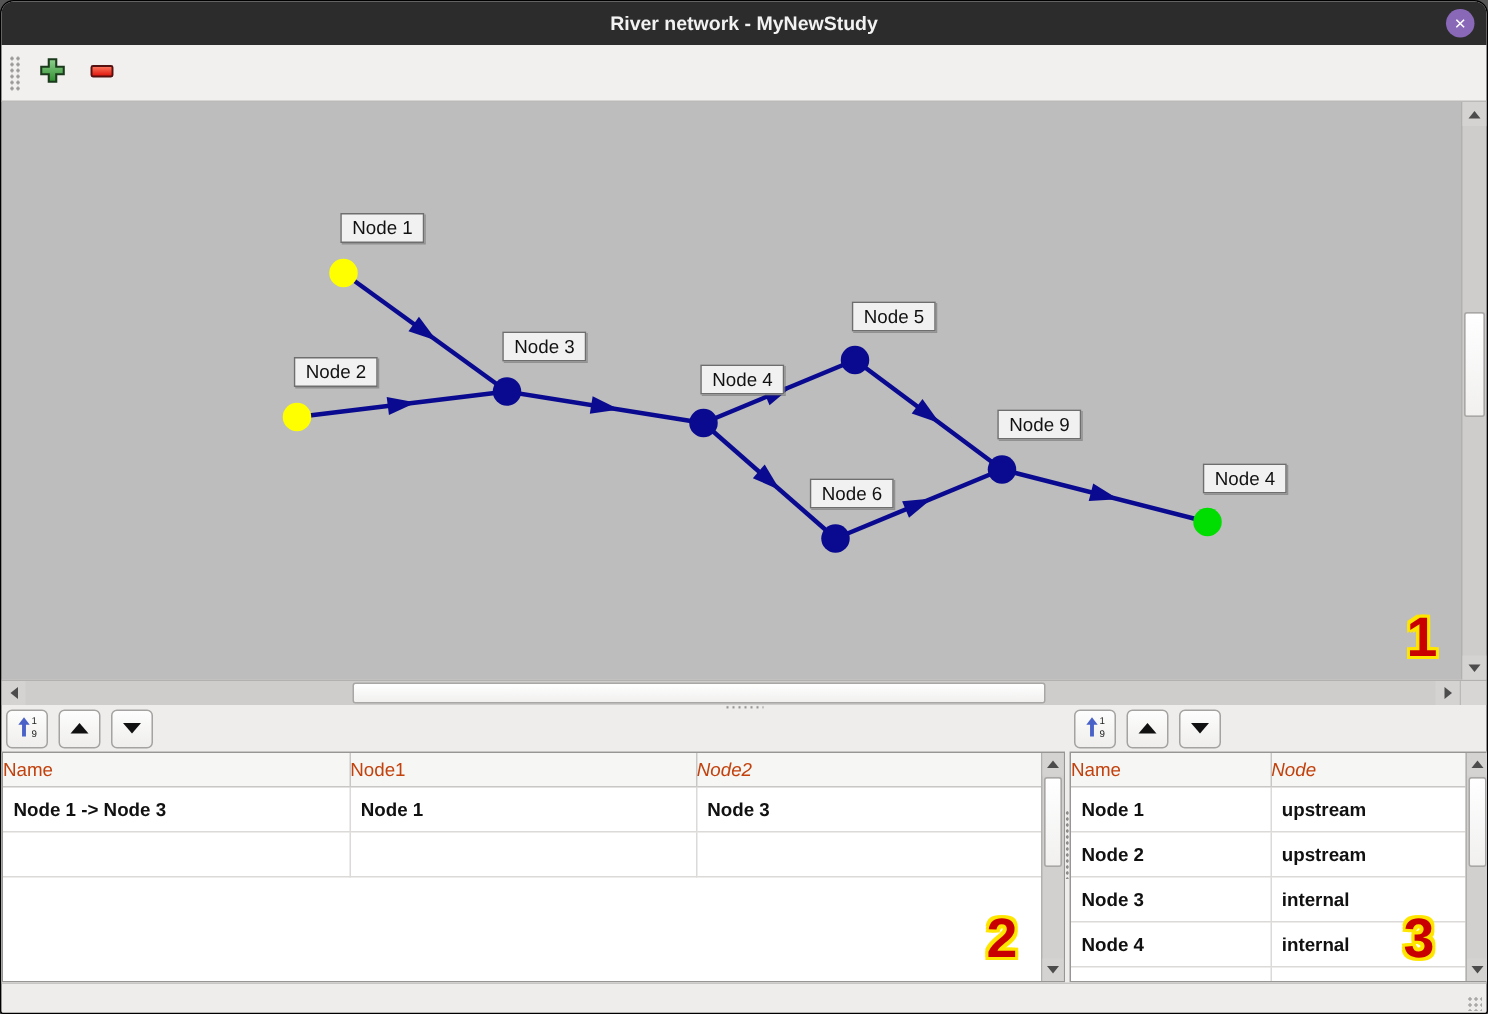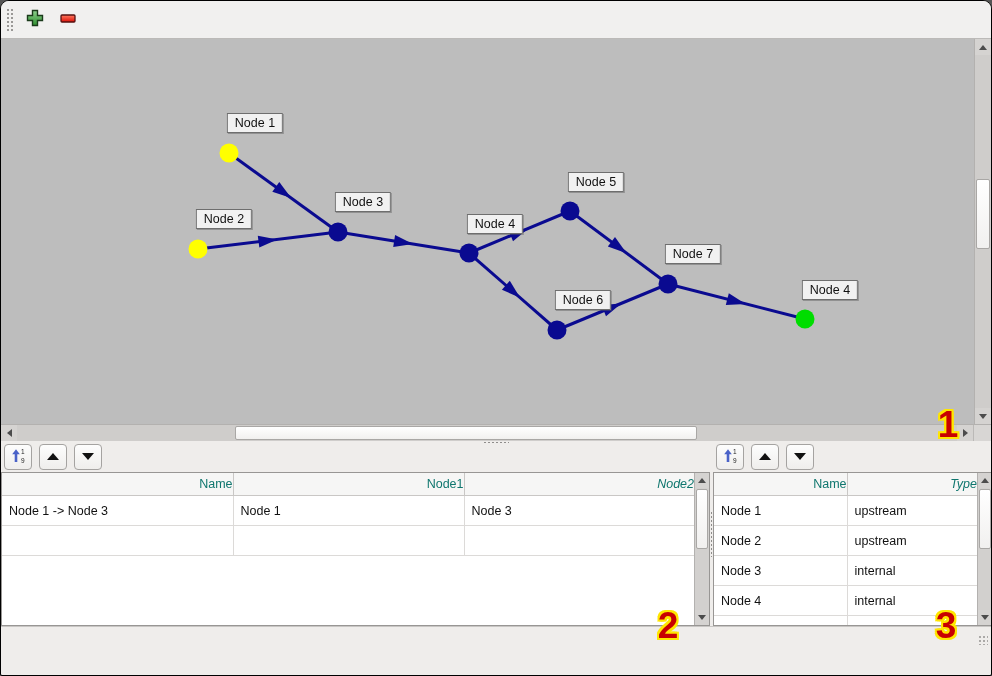--- a/index.html
+++ b/index.html
@@ -46,41 +46,47 @@
   .v-dots{width:3px;height:46px;background-image:radial-gradient(#8f8d8b 0.8px,transparent 1px);background-size:3px 4px;}
   .panel-toolbar{height:31px;display:flex;align-items:center;gap:7px;padding-left:3px;}
   .mini-btn{width:28px;height:26px;border:1px solid #a5a3a1;border-radius:4px;
             background:linear-gradient(#fdfdfd,#efeeec);display:flex;align-items:center;justify-content:center;
             padding:0;cursor:pointer;}
   .tri-up{width:0;height:0;border-left:6px solid transparent;border-right:6px solid transparent;border-bottom:7px solid #111;}
   .tri-down{width:0;height:0;border-left:6px solid transparent;border-right:6px solid transparent;border-top:7px solid #111;}
   .table-wrap{display:flex;border:1px solid #989694;background:#fff;height:154px;box-sizing:border-box;overflow:hidden;}
   table{border-collapse:collapse;table-layout:fixed;flex:1;align-self:flex-start;width:calc(100% - 15px);}
   th{height:22px;background:#f6f6f5;border:1px solid #c9c7c5;border-top:none;font-weight:normal;
-     font-size:12.5px;color:#0f766e;text-align:right;padding:0;}
+     font-size:12.5px;color:#c2410c;text-align:left;padding:0;}
   th:first-child{border-left:none;}th:last-child{border-right:none;font-style:italic;}
   td{height:29px;border-bottom:1px solid #dcdad8;border-right:1px solid #dcdad8;font-size:12.5px;color:#111;
-     padding:0 0 0 7px;white-space:nowrap;overflow:hidden;}
+     padding:0 0 0 7px;white-space:nowrap;overflow:hidden;font-weight:bold;}
   td:last-child{border-right:none;}
   .tscroll{width:15px;background:#d2d0ce;border-left:1px solid #b3b1af;position:relative;box-sizing:border-box;}
   .tscroll .sbtn{width:14px;height:15px;}
   
   .statusbar{height:21px;background:#efedeb;border-top:1px solid #c8c6c4;position:relative;}
   .grip{position:absolute;right:3px;bottom:3px;width:10px;height:10px;
         background-image:radial-gradient(#aba9a7 1px,transparent 1.2px);background-size:4px 4px;}
   
   .annotation{position:absolute;transform:translate(-50%,-50%);font-size:37px;font-weight:bold;color:#c80000;
       text-shadow:-2px 0 #ffe600,2px 0 #ffe600,0 -2px #ffe600,0 2px #ffe600,
                   -2px -2px #ffe600,2px 2px #ffe600,-2px 2px #ffe600,2px -2px #ffe600;z-index:50;}
 </style>
 </head>
 <body>
 
 <div class="window">
 
+  <div class="titlebar">
+    <span class="title">River network - MyNewStudy</span>
+    <div class="close-btn">
+      <span>×</span>
+    </div>
+  </div>
 
   <div class="toolbar">
     <div class="tb-grip"></div>
     <button class="tb-btn">
       <span>
         <svg width="18" height="18" viewBox="0 0 18 18">
           <defs>
               <linearGradient id="gp" x1="0" y1="0" x2="0" y2="1">
             <stop offset="0" stop-color="#8ed08e"></stop>
                 <stop offset="1" stop-color="#2e8f2e"></stop>
@@ -131,22 +137,22 @@
           <circle cx="569" cy="172" r="9.5" fill="#0a0a90"></circle>
           <circle cx="556" cy="291" r="9.5" fill="#0a0a90"></circle>
           <circle cx="667" cy="245" r="9.5" fill="#0a0a90"></circle>
           <circle cx="804" cy="280" r="9.5" fill="#00dd00"></circle>
         </svg>
     <div class="node-label" style="left: 254px; top: 84px;">Node 1</div>
         <div class="node-label" style="left: 223px; top: 180px;">Node 2</div>
         <div class="node-label" style="left: 362px; top: 163px;">Node 3</div>
         <div class="node-label" style="left: 494px; top: 185px;">Node 4</div>
         <div class="node-label" style="left: 595px; top: 143px;">Node 5</div>
-        <div class="node-label" style="left: 582px; top: 261px;">Node 6</div>
-        <div class="node-label" style="left: 692px; top: 215px;">Node 7</div>
+        <div class="node-label" style="left: 567px; top: 261px;">Node 6</div>
+        <div class="node-label" style="left: 692px; top: 215px;">Node 9</div>
         <div class="node-label" style="left: 829px; top: 251px;">Node 4</div>
       </div>
     <div class="vscroll">
       <div class="sbtn" style="top:0;left:0;">
           <div class="arr arr-up"></div>
         </div>
       <div class="sthumb" style="top:140px;left:1px;width:14px;height:70px;"></div>
       <div class="sbtn" style="bottom:0;left:0;">
           <div class="arr arr-down"></div>
         </div>
@@ -252,21 +258,21 @@
       </div>
       <div class="table-wrap">
         <table>
             <colgroup>
               <col style="width: 133px;">
               <col style="width: 130px;">
             </colgroup>
             <thead>
               <tr>
                 <th>Name</th>
-                <th>Type</th>
+                <th>Node</th>
               </tr>
             </thead>
             <tbody>
               <tr>
                 <td>Node 1</td>
                 <td>upstream</td>
               </tr>
               <tr>
                 <td>Node 2</td>
                 <td>upstream</td>

